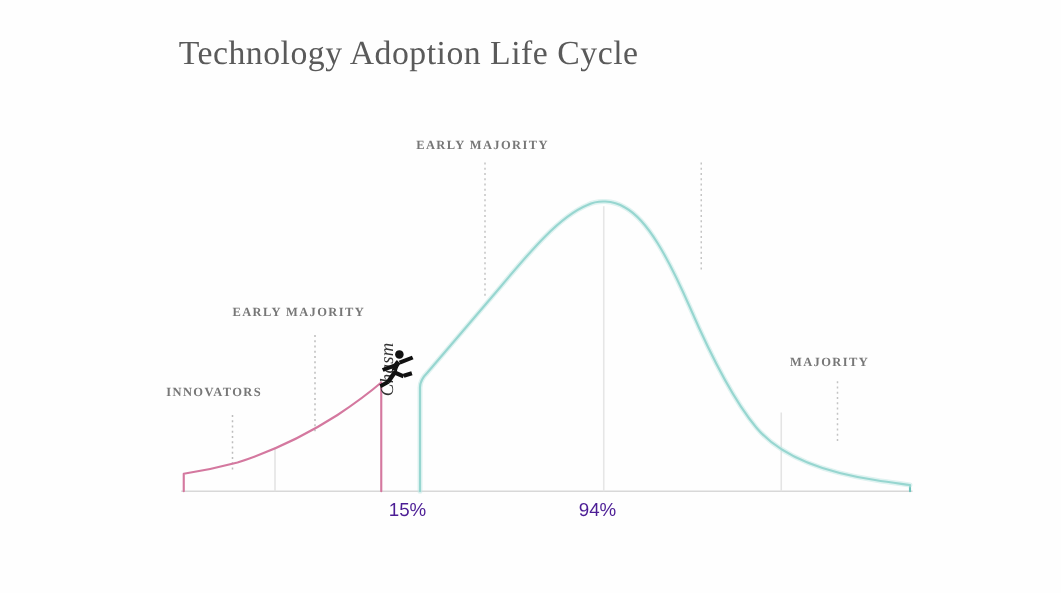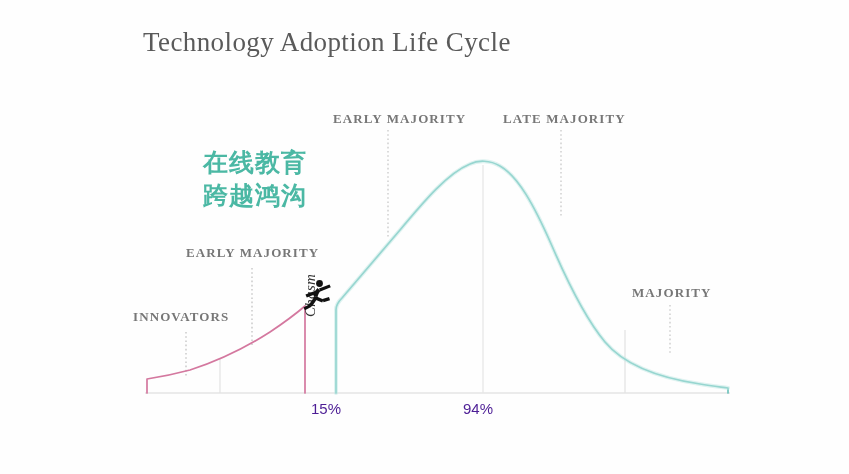--- a/index.html
+++ b/index.html
@@ -42,21 +42,21 @@
     left: 0;
     top: 0;
     width: 849px;
     height: 474px;
   }
 
   
   .seg-label {
     position: absolute;
     font-family: "Liberation Serif", "DejaVu Serif", serif;
-    font-size: 13px;
+    font-size: 10px;
     font-weight: 700;
     letter-spacing: 1.1px;
     color: #777777;
     white-space: nowrap;
     text-align: center;
   }
   .seg-innovators   { left: 133px; top: 309px; }
   .seg-early-adopt  { left: 186px; top: 245px; }
   .seg-early-maj    { left: 333px; top: 111px; }
   .seg-late-maj     { left: 503px; top: 111px; }
@@ -165,34 +165,29 @@
              C625,366 660,378 700,384
              C712,386 721,387 728,388" fill="none" stroke="#bfe8e4" stroke-width="4" opacity="0.5" stroke-linejoin="round" stroke-linecap="round"></path>
   </svg>
 
   <div class="seg-label seg-innovators">INNOVATORS</div>
 
   <div class="seg-label seg-early-adopt">EARLY MAJORITY</div>
 
   <div class="seg-label seg-early-maj">EARLY MAJORITY</div>
 
-  <div class="seg-label seg-late-maj">LATE MAJORITY</div>
 
   <div class="seg-label seg-laggards">MAJORITY</div>
 
   <div class="chasm-label">Chasm</div>
 
   <div class="tick-label tick-15">15%</div>
 
   <div class="tick-label tick-60">94%</div>
 
-  <div class="cn-annotation">
-    <div>在线教育</div>
-    <div>跨越鸿沟</div>
-  </div>
 
   <svg class="runner-icon" viewBox="0 0 40 40" xmlns="http://www.w3.org/2000/svg">
 
     <circle cx="23.5" cy="6.5" r="3.4" fill="#111111"></circle>
 
     <path d="M21.5,11 C19.5,13 18,16 17.5,19 L21.5,20 C22,17.5 23,15.5 24.5,14 Z" fill="#111111"></path>
 
     <path d="M23,11.5 L33.5,7.5 L34.8,10.3 L24.3,14.6 Z" fill="#111111"></path>
 
     <path d="M20,13.5 L9.5,17.5 L10.8,20.4 L21.3,16.5 Z" fill="#111111"></path>

